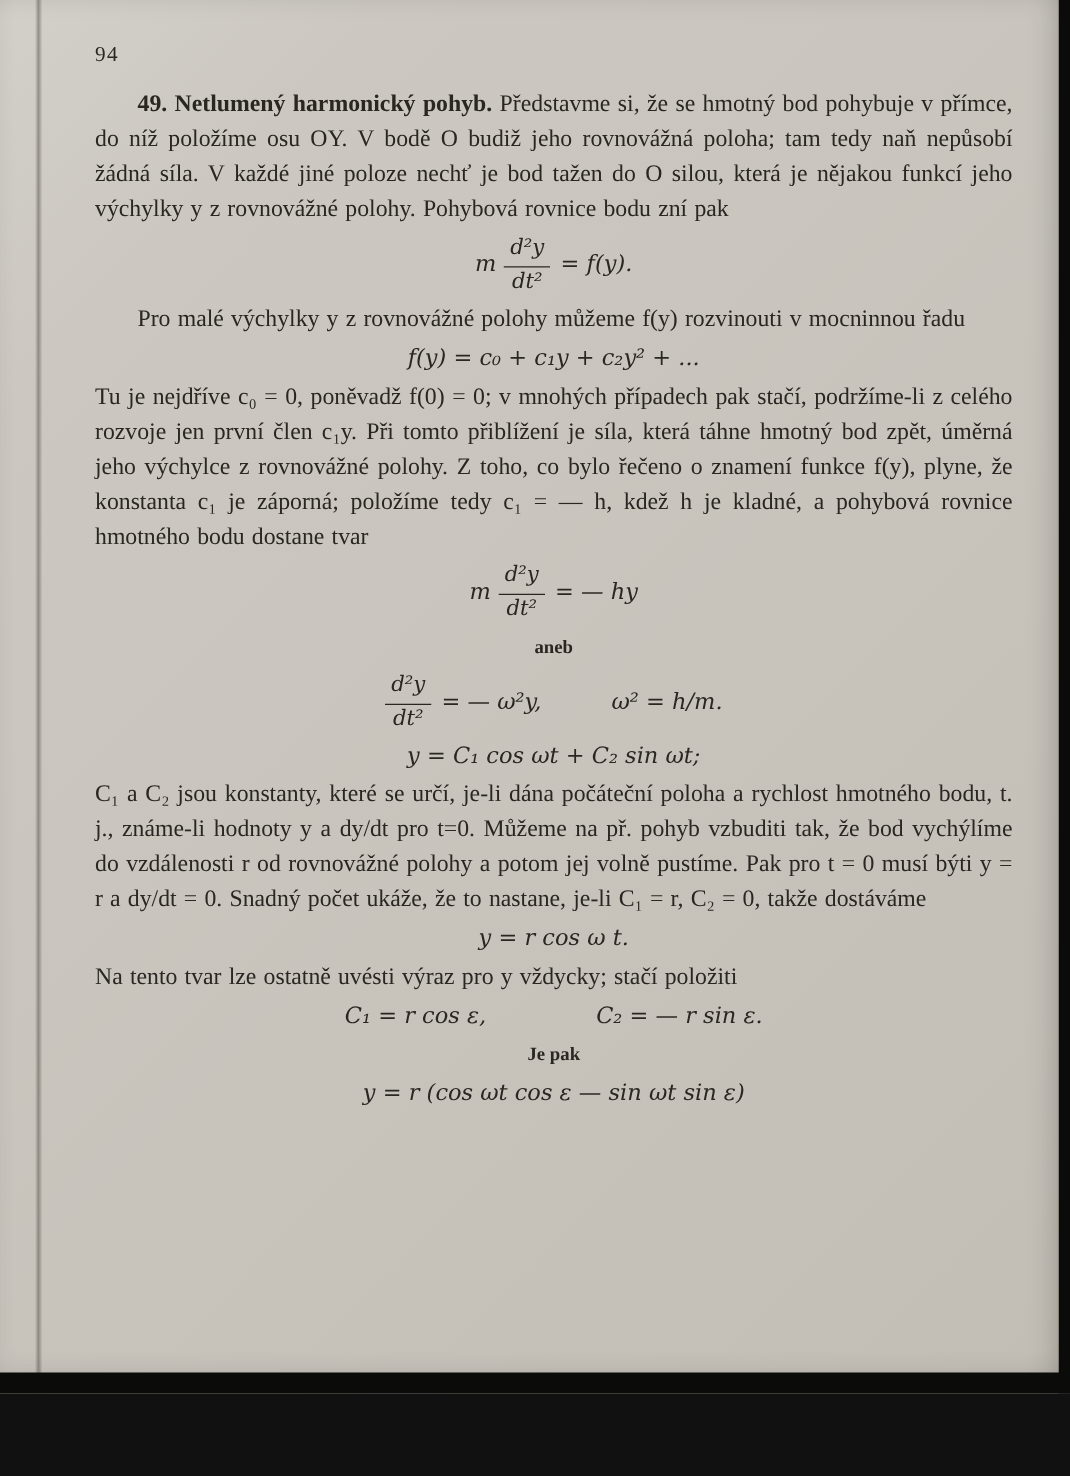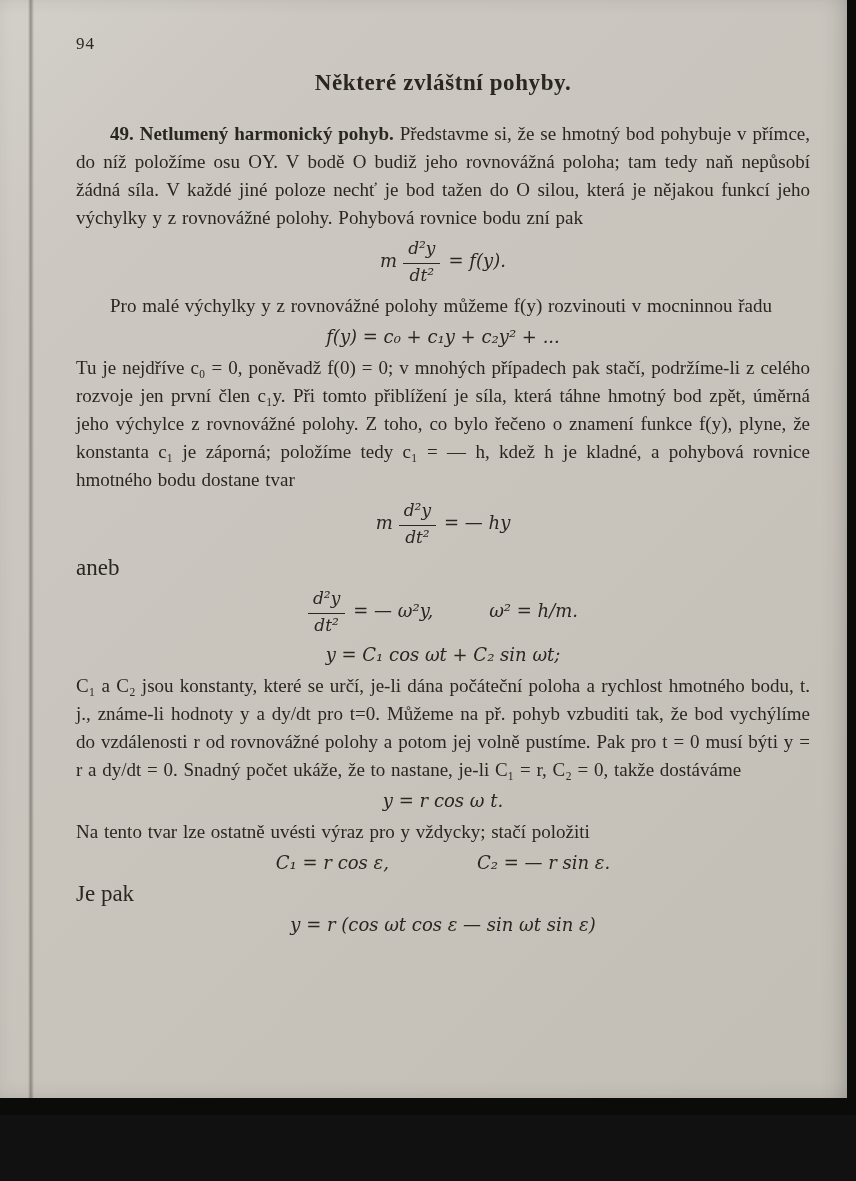--- a/index.html
+++ b/index.html
@@ -63,24 +63,25 @@
   .para {
     font-size: 19px;
     line-height: 28px;
     text-align: justify;
     margin: 0;
     word-spacing: 1px;
   }
   .para.indent { text-indent: 34px; }
   .lead { font-weight: bold; }
   .sideword {
-    font-size: 23px;
+    font-size: 15px;
     line-height: 28px;
     margin: 0;
-    text-align: left;
+    text-align: center;
+    font-weight: bold;
   }
   .equation {
     text-align: center;
     font-family: "DejaVu Serif", "Liberation Serif", serif;
     font-style: italic;
     font-size: 18px;
     line-height: 26px;
     margin: 4px 0;
   }
   .equation.with-frac { margin: 6px 0; }
@@ -111,21 +112,20 @@
 
 <div class="scan">
   <div class="gutter-shade"></div>
   <div class="edge-right"></div>
   <div class="edge-bottom"></div>
 
   <div class="content">
 
     <div class="page-number">94</div>
 
-    <h1 class="title">Některé zvláštní pohyby.</h1>
 
     <p class="para indent"><b class="lead">49. Netlumený harmonický pohyb.</b> <span>Představme si, že se hmotný bod pohybuje v přímce, do níž položíme osu OY. V bodě O budiž jeho rovnovážná poloha; tam tedy naň nepůsobí žádná síla. V každé jiné poloze nechť je bod tažen do O silou, která je nějakou funkcí jeho výchylky y z rovnovážné polohy. Pohybová rovnice bodu zní pak</span></p>
 
     <div class="equation with-frac">
       <span class="eq-prefix">m</span><span class="frac">
           <span class="num">d²y</span>
           <span class="den">dt²</span>
         </span><span class="eq-suffix">= f(y).</span>
     </div>
 

